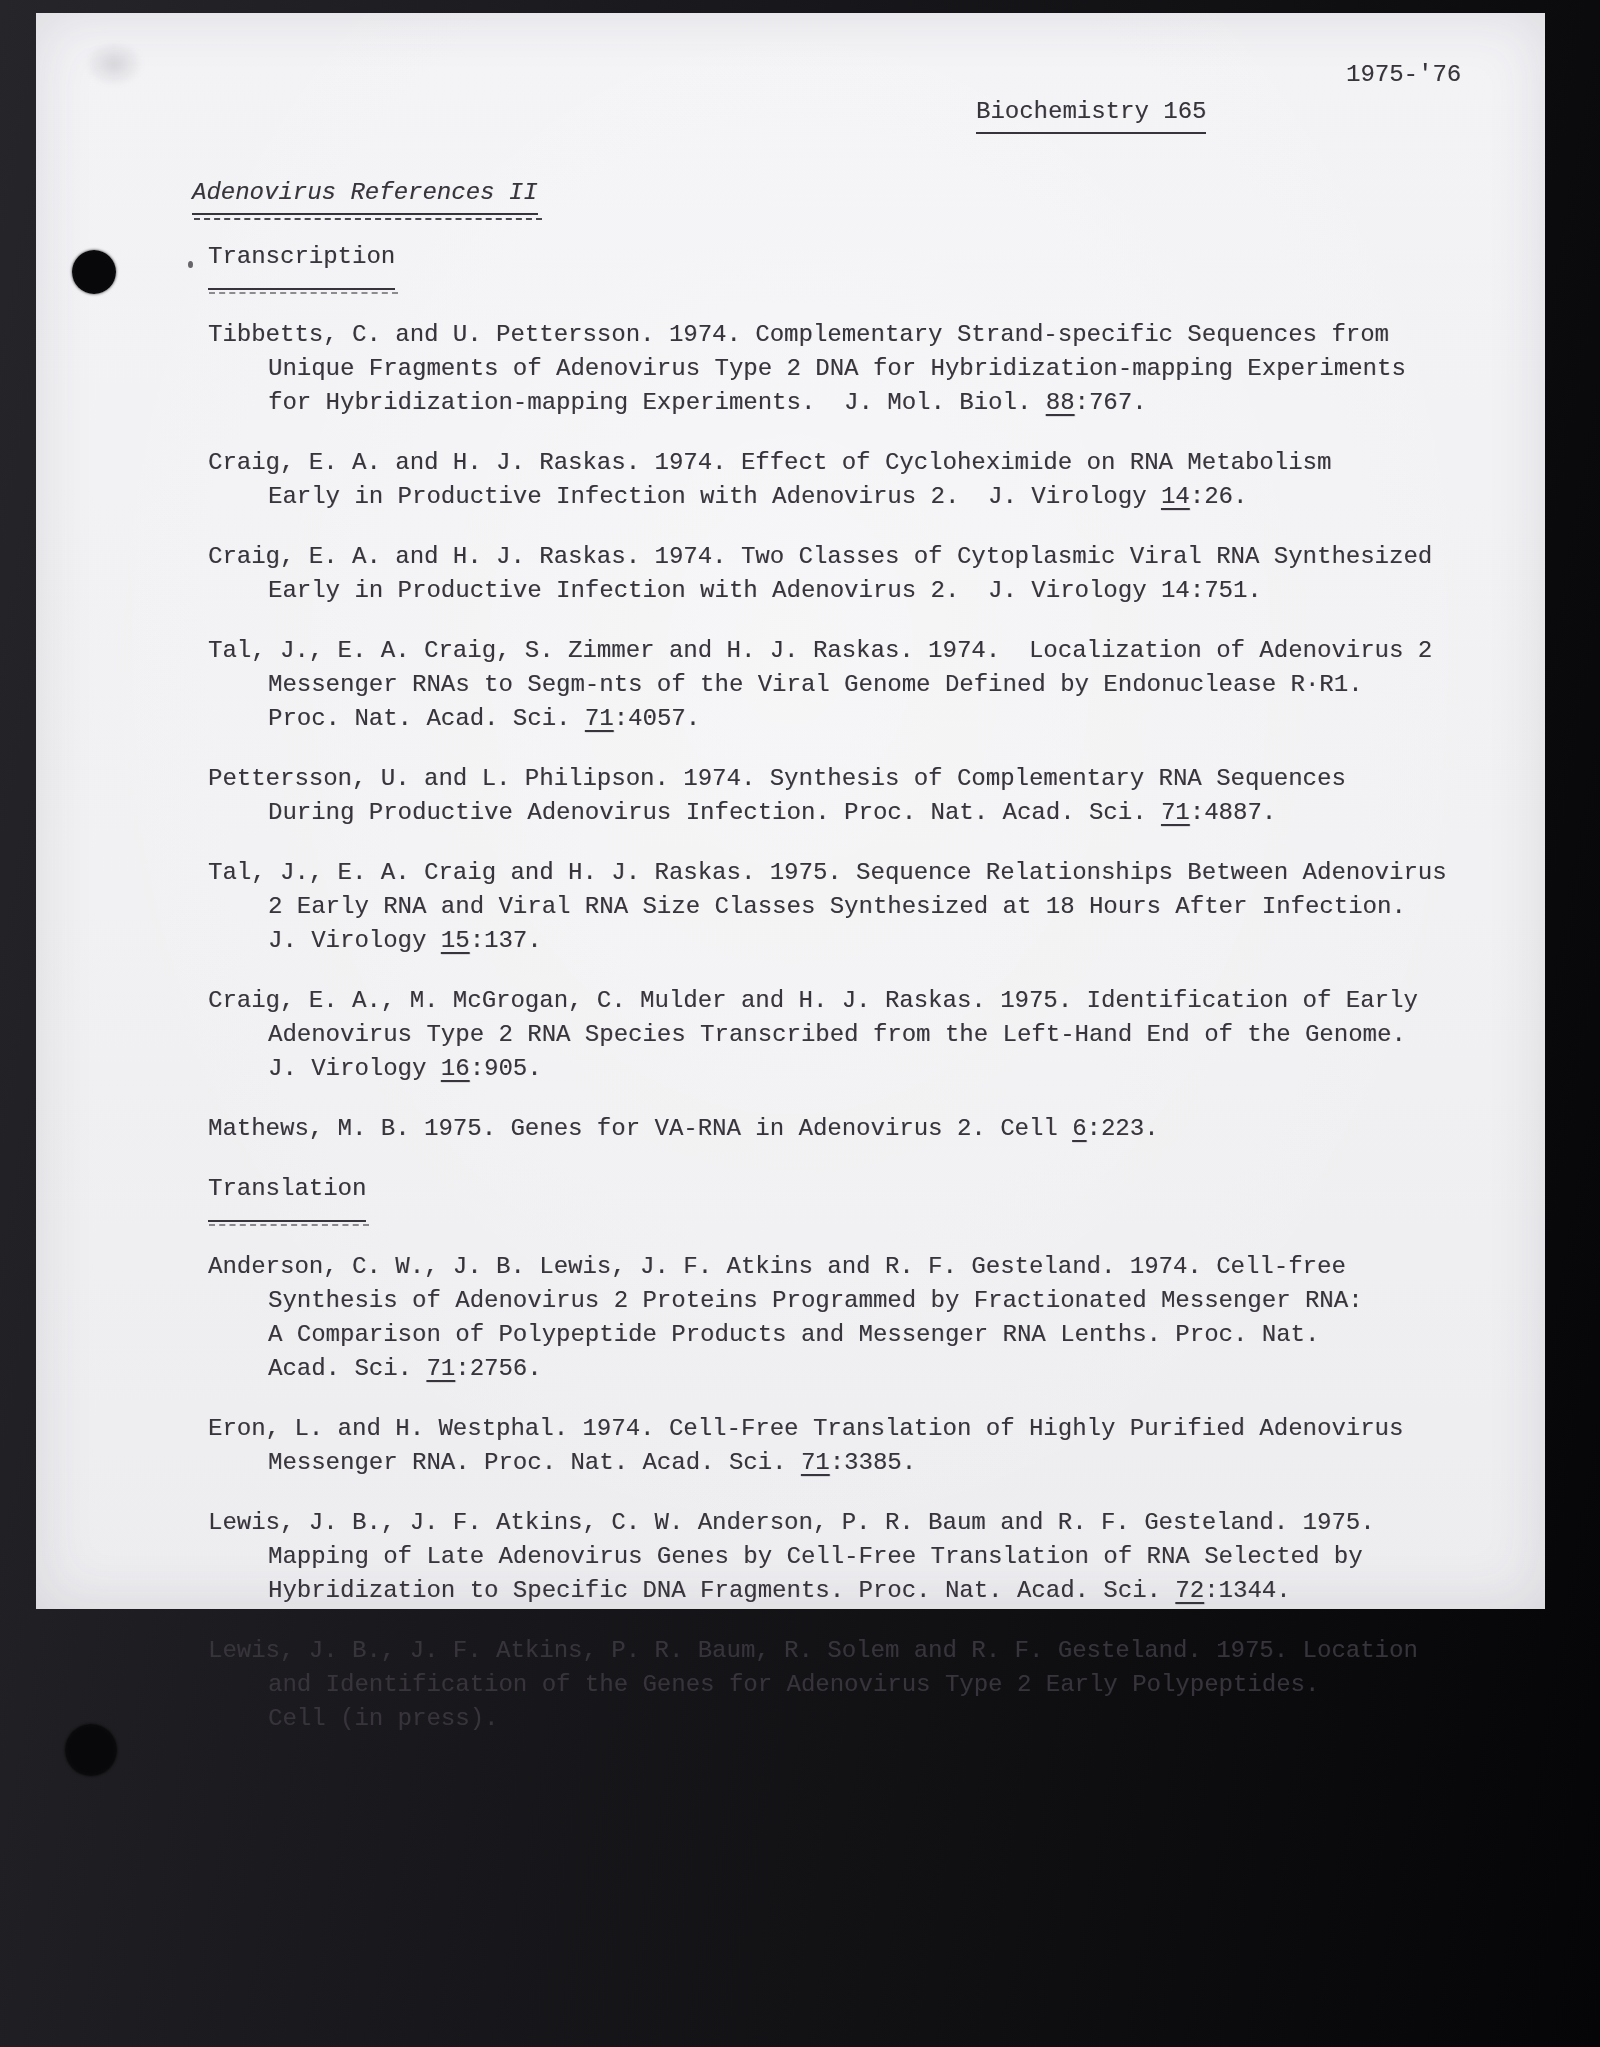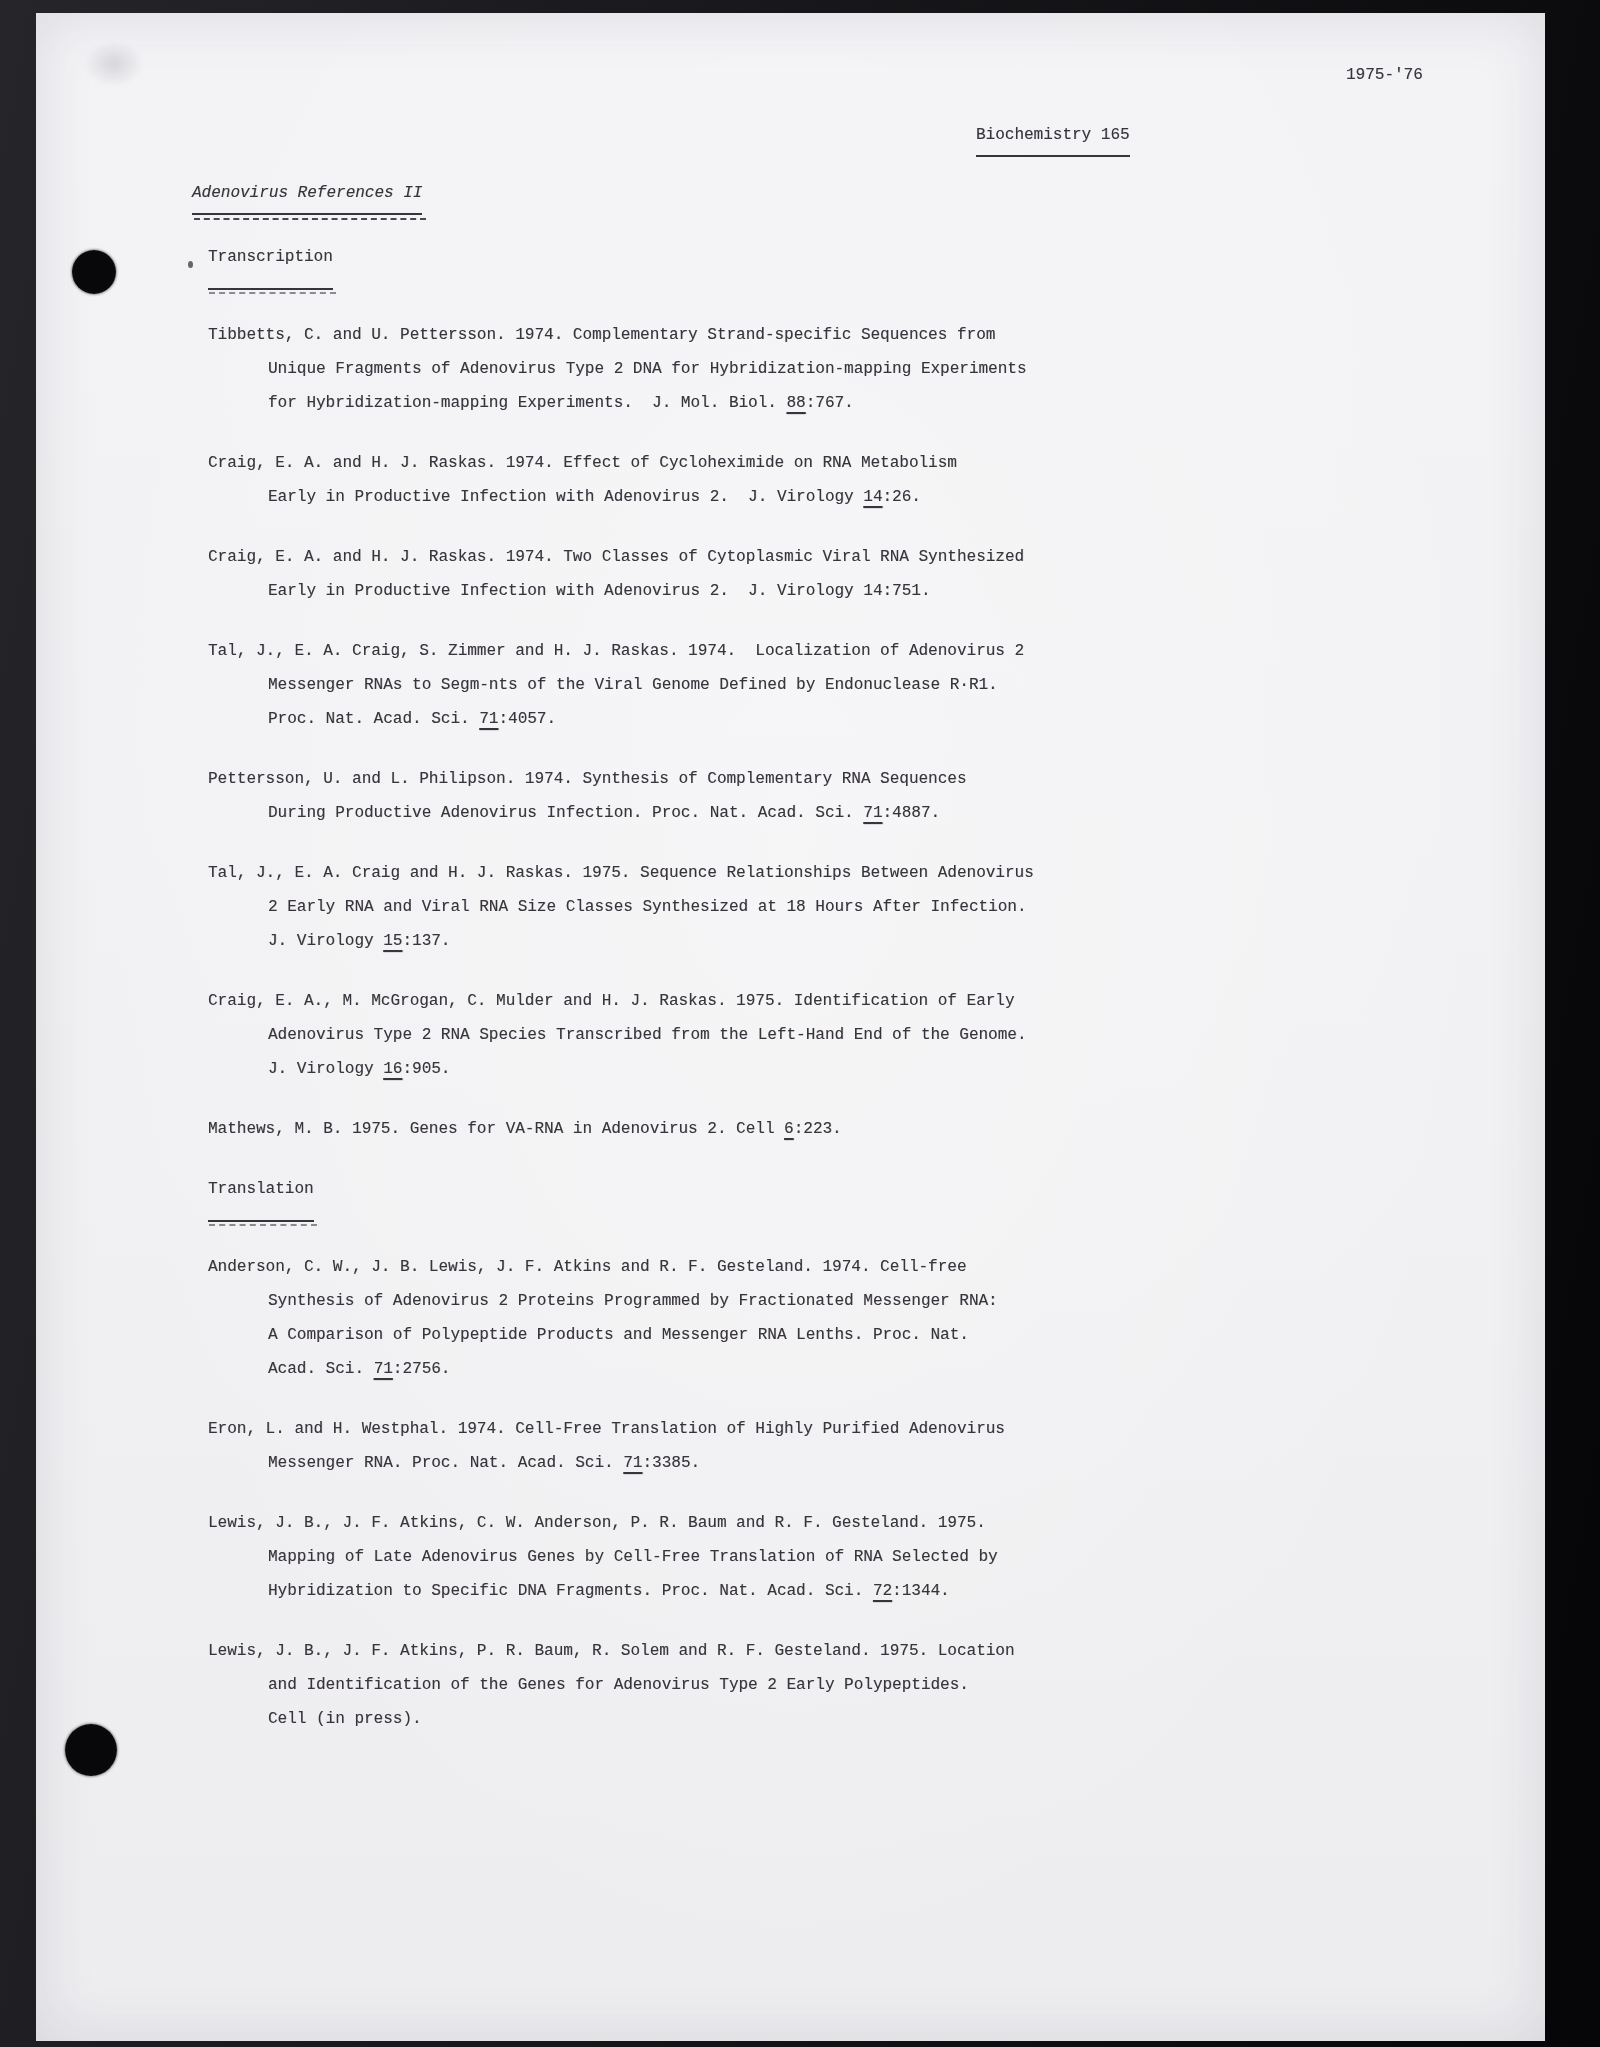--- a/index.html
+++ b/index.html
@@ -8,28 +8,28 @@
     --background:#101013;
   }
   html,body{margin:0;padding:0;}
   body{
     width:1600px;height:2047px;
     overflow:hidden;
     background:linear-gradient(100deg,#26262a 0%,#1b1b1f 30%,#0e0e11 72%,#050507 100%);
     font-family:"Liberation Mono","DejaVu Sans Mono",monospace;
   }
   .paper{
-    position:absolute;left:36px;top:13px;width:1509px;height:2028px;
+    position:absolute;left:36px;top:13px;width:1509px;height:1596px;
     background:
       radial-gradient(ellipse at 50% 40%, rgba(255,255,255,.35), rgba(0,0,0,0) 70%),
       linear-gradient(180deg,#f3f2f5 0%,#f1f0f2 55%,#edecef 100%);
     background-color:var(--paper);
     box-shadow:inset 0 0 60px rgba(60,58,70,.12);
     color:var(--ink);
-    font-size:16px;
+    font-size:24px;
     line-height:34px;
   }
   .punch-hole{
     position:absolute;border-radius:50%;
     background:radial-gradient(circle,#08080a 60%,#141417 100%);
     box-shadow:0 0 3px rgba(0,0,0,.8);
   }
   .hole-top{left:36px;top:237px;width:44px;height:44px;}
   .hole-bottom{left:29px;top:1711px;width:52px;height:52px;}
   .smudge{
@@ -39,21 +39,21 @@
   }
   .speck{
     position:absolute;left:152px;top:248px;width:5px;height:7px;
     background:rgba(56,52,60,.75);border-radius:50%;
   }
   .typed{
     position:absolute;white-space:pre-wrap;
     text-shadow:.4px .4px 0 rgba(56,52,60,.35);
   }
   .year{left:1310px;top:45px;}
-  .course{left:940px;top:105px;}
+  .course{left:940px;top:82px;}
   .course span{display:inline-block;border-bottom:2px solid var(--ink);padding-bottom:3px;}
   .doc-title{left:156px;top:163px;font-style:italic;}
   .doc-title span{display:inline-block;position:relative;border-bottom:2px solid var(--ink);padding-bottom:3px;}
   .doc-title span::after{
     content:"";position:absolute;left:2px;right:-4px;bottom:-7px;
     border-bottom:2px dashed rgba(56,52,60,.9);
   }
   .refs{left:172px;top:227px;width:1340px;}
   .sec-heading{margin:0 0 28px 0;}
   .sec-heading span{display:inline-block;position:relative;border-bottom:2px solid var(--ink);padding-bottom:14px;}

